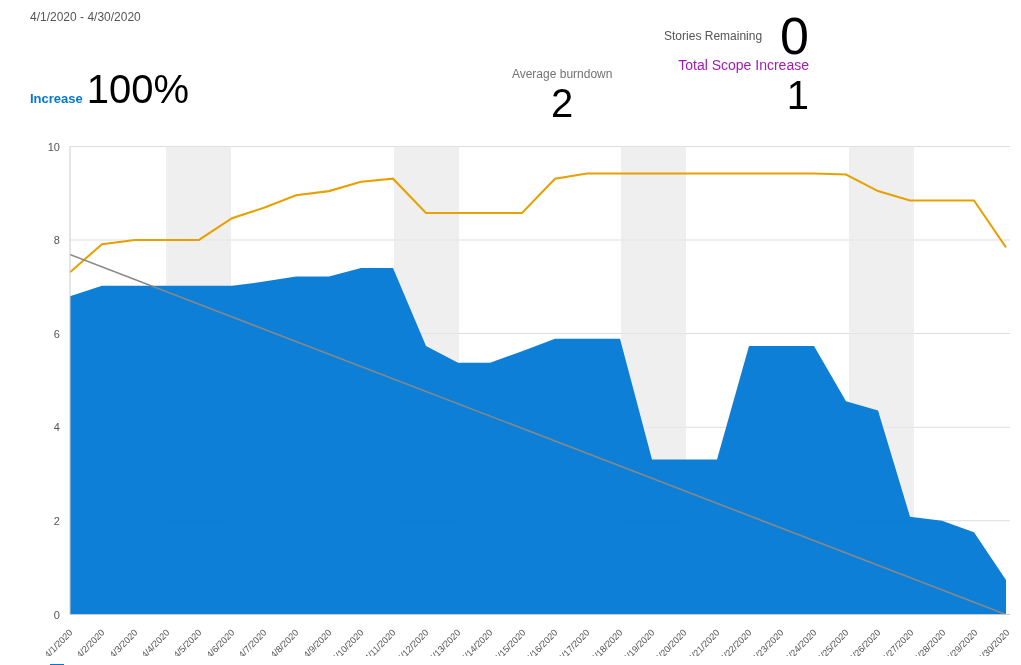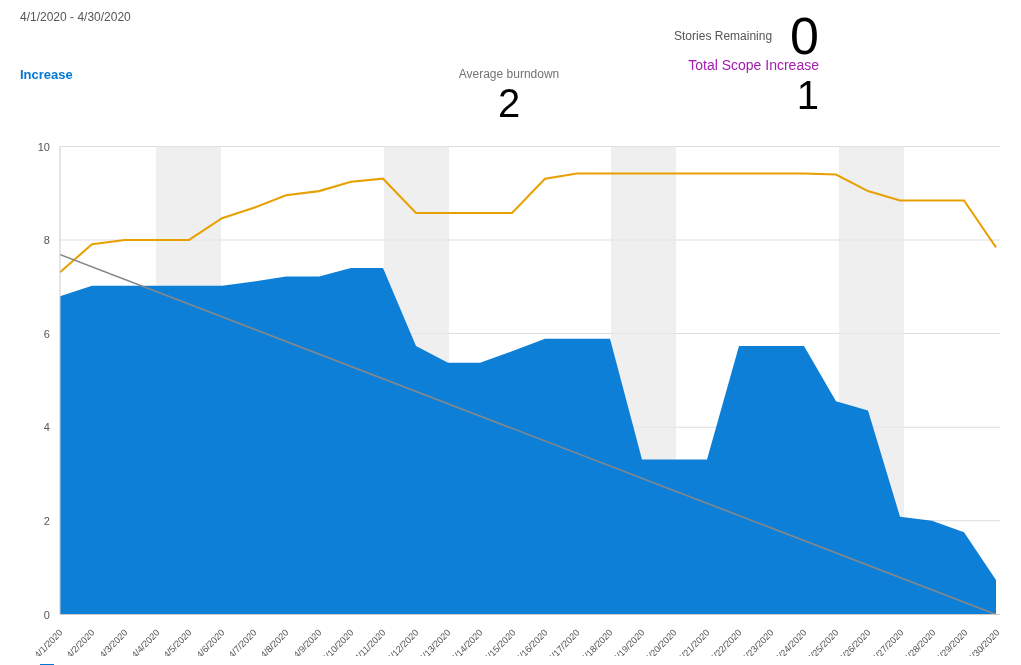--- a/index.html
+++ b/index.html
@@ -1,17 +1,17 @@
 <!DOCTYPE html>
 <html><head>
   <meta charset="utf-8">
   <style>
     * { box-sizing: border-box; margin: 0; padding: 0; }
     body { font-family: 'Segoe UI', Arial, sans-serif; background: #fff; width: 1021px; height: 665px; overflow: hidden; }
-    .container { width: 839px; height: 665px; padding: 10px 20px; position: relative; }
+    .container { width: 839px; height: 665px; padding: 10px 30px; position: relative; }
     .top-bar { display: flex; justify-content: space-between; align-items: flex-start; margin-bottom: 5px; }
     .date-range { font-size: 12px; color: #555; }
     .stories-remaining { text-align: center; font-size: 12px; color: #555; }
     .stories-remaining .number { font-size: 52px; font-weight: 300; color: #000; line-height: 1; }
     .chart-area { position: relative; width: 990px; height: 520px; margin: 0 auto; }
     .chart-svg { width: 100%; height: 100%; }
     .legend { display: flex; gap: 20px; margin-top: 8px; padding-left: 20px; align-items: center; }
     .legend-item { display: flex; align-items: center; gap: 5px; font-size: 12px; color: #333; }
     .legend-color { width: 14px; height: 14px; }
     .legend-color.remaining { background: #0078d4; }
@@ -28,20 +28,21 @@
           <span style="font-size:12px; color:#555;">Stories Remaining</span>
         </div>
         <div class="number" style="font-size:52px; font-weight:300; color:#000; line-height:1;">0</div>
       </div>
     </div>
   </div>
 
   <div style="display:flex; align-items:flex-start; justify-content:space-between; margin-bottom:10px;">
     <div style="display:flex; align-items:baseline; gap:4px;">
       <span style="color:#0078d4; font-size:13px; font-weight:600;">Increase</span>
+      <span style="font-size:40px; font-weight:300; color:#000;">100%</span>
     </div>
     <div style="display:flex; align-items:baseline; gap:4px; margin-left: 280px;">
       <div style="text-align:center;">
         <div style="font-size:12px; color:#737373;">Average burndown</div>
         <span style="font-size:40px; font-weight:300; color:#000;">2</span>
       </div>
     </div>
     <div style="text-align:right; margin-top:-10px;">
       <div style="font-size:14px; color:#a21caf;margin-left:23px;">Total Scope Increase</div>
       <span style="font-size:40px; font-weight:300; color:#000;">1</span>

